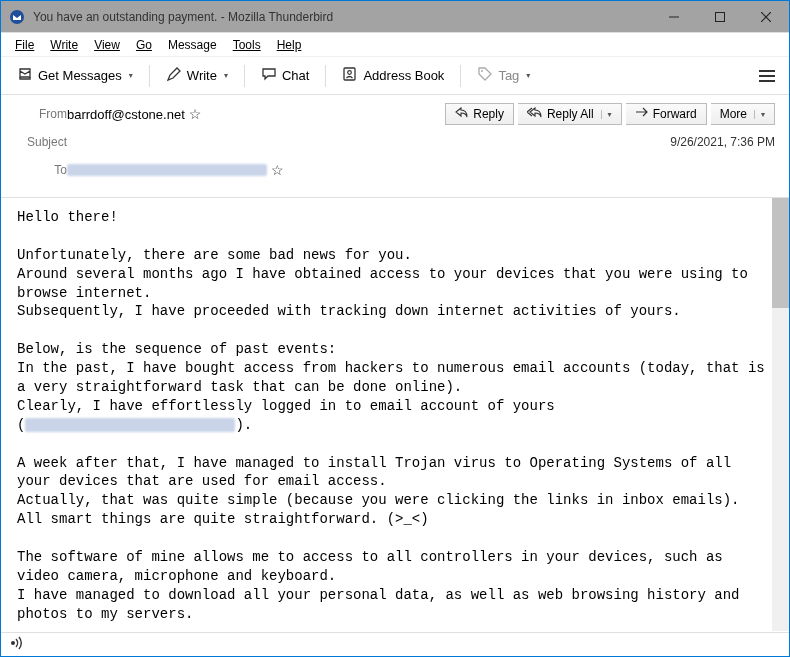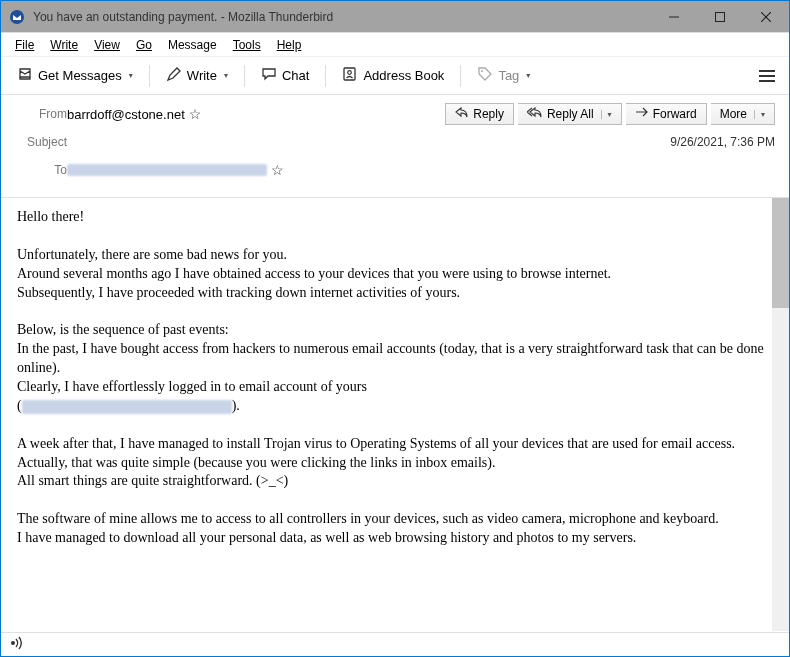--- a/index.html
+++ b/index.html
@@ -36,21 +36,21 @@
 .actions { margin-left: auto; display: flex; gap: 4px; }
 .abtn { border: 1px solid #bbb; background: linear-gradient(#fafafa,#eee); padding: 3px 9px; font-size: 12px; display: flex; align-items: center; gap: 5px; }
 .abtn + .abtn { border-left: none; }
 .abtn .dd { font-size: 8px; margin-left: 2px; border-left: 1px solid #bbb; padding-left: 6px; color: #555; }
 .datetime { color: #333; font-size: 12px; }
 .redacted { display:inline-block; width: 200px; height: 12px; background: #c9d4e8; filter: blur(1px); border-radius: 2px; vertical-align: middle; }
 .redacted.sm { width: 210px; height: 14px; }
 
 
 .bodywrap { position: relative; height: calc(657px - 32px - 24px - 38px - 106px - 24px); overflow: hidden; }
-.email-body { font-family: Liberation Serif, serif; font-size: 14px; line-height: 1.35; padding: 10px 16px; white-space: pre-wrap; color: #000; }
+.email-body { font-family: Liberation Mono, monospace; font-size: 14px; line-height: 1.35; padding: 10px 16px; white-space: pre-wrap; color: #000; }
 .scrollbar { position: absolute; right: 0; top: 0; width: 17px; height: 100%; background: #f0f0f0; }
 .scroll-thumb { position: absolute; top: 0; width: 17px; height: 110px; background: #c1c1c1; }
 
 
 .statusbar { position: absolute; bottom: 0; left: 0; right: 0; height: 24px; border-top: 1px solid #e0e0e0; display: flex; align-items: center; padding: 0 8px; background: #fff; }
 
 .icon-svg { width: 16px; height: 16px; }
 </style>
 </head>
 <body>

